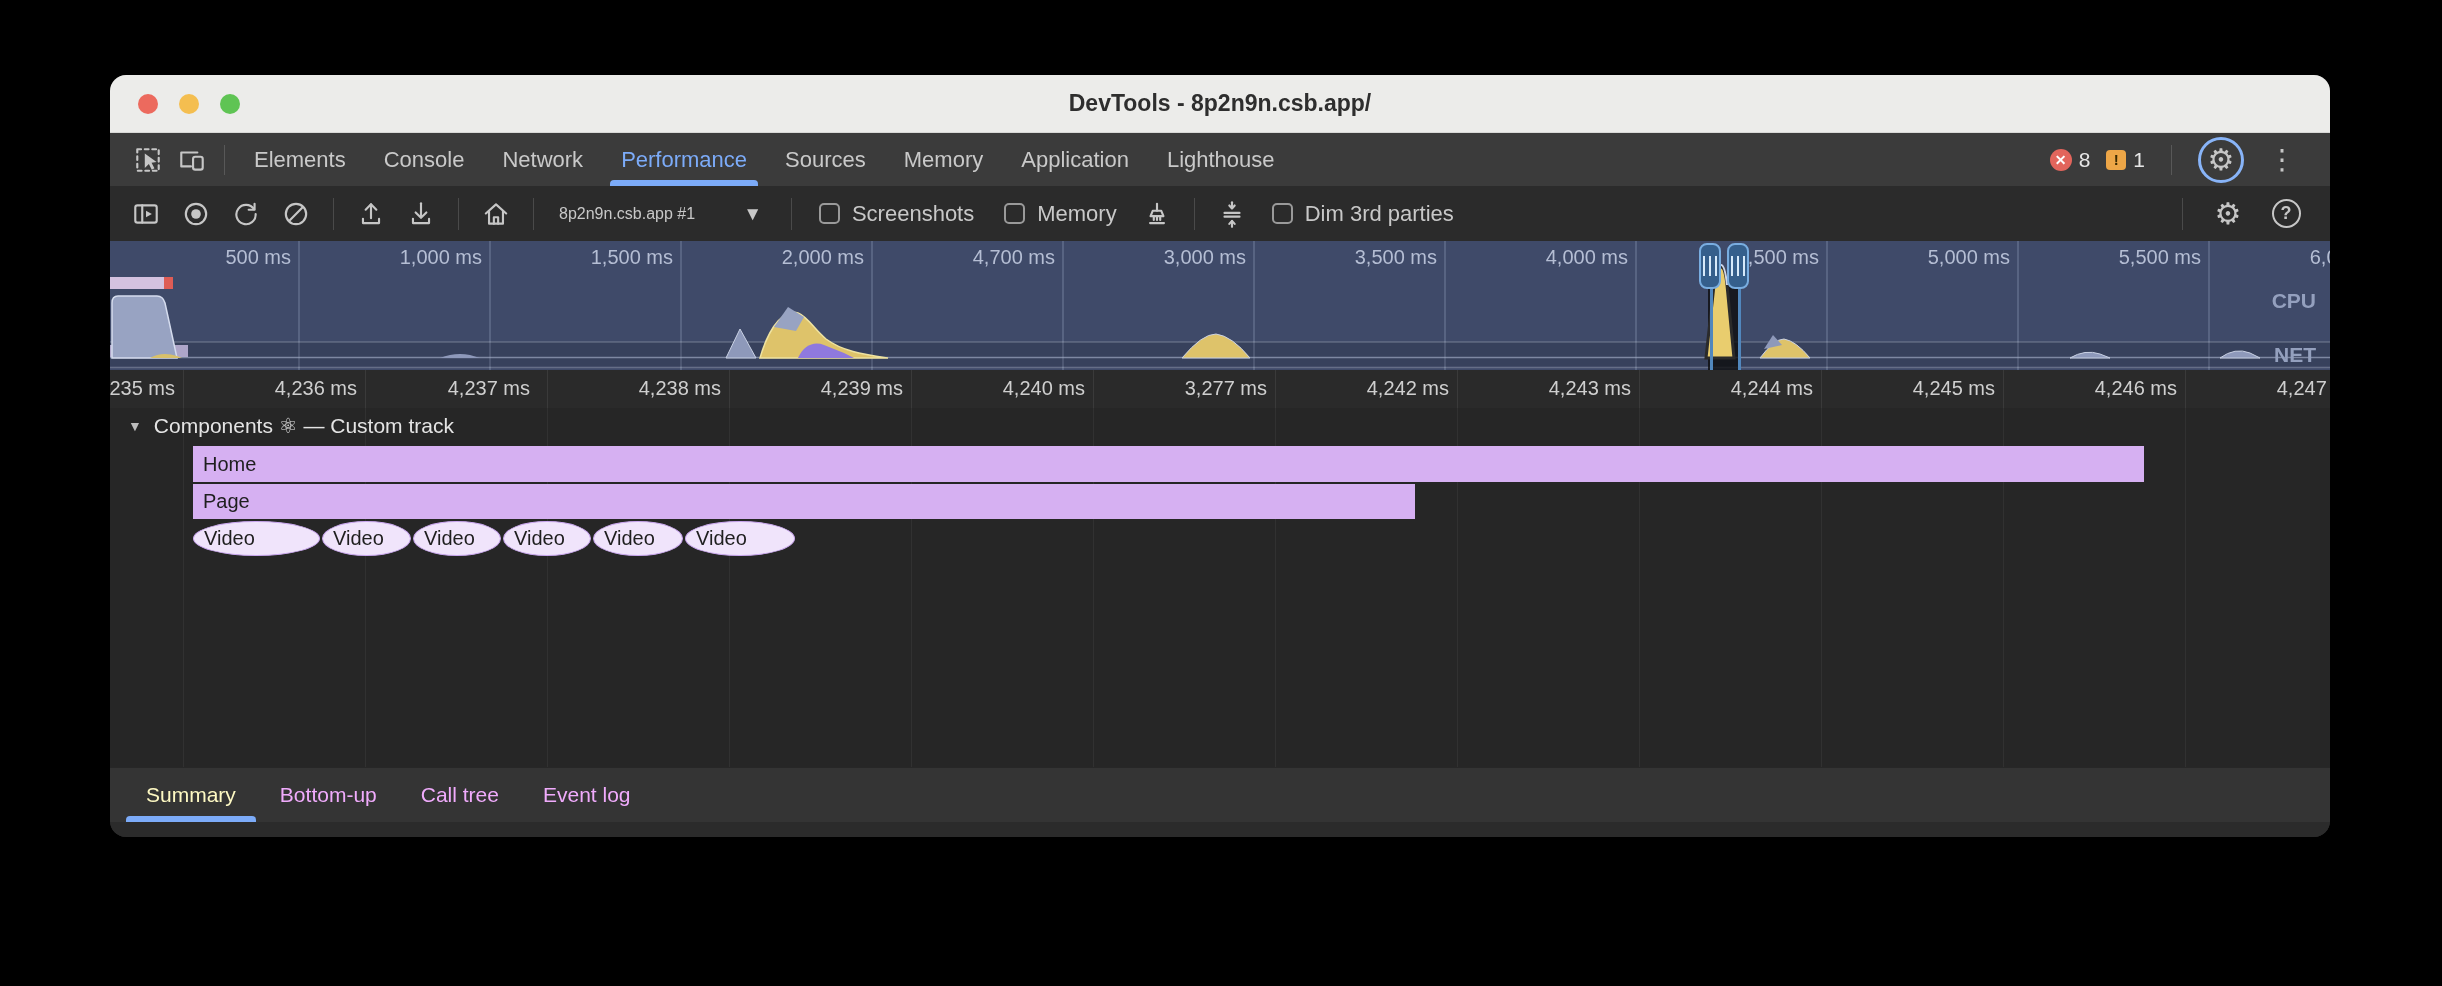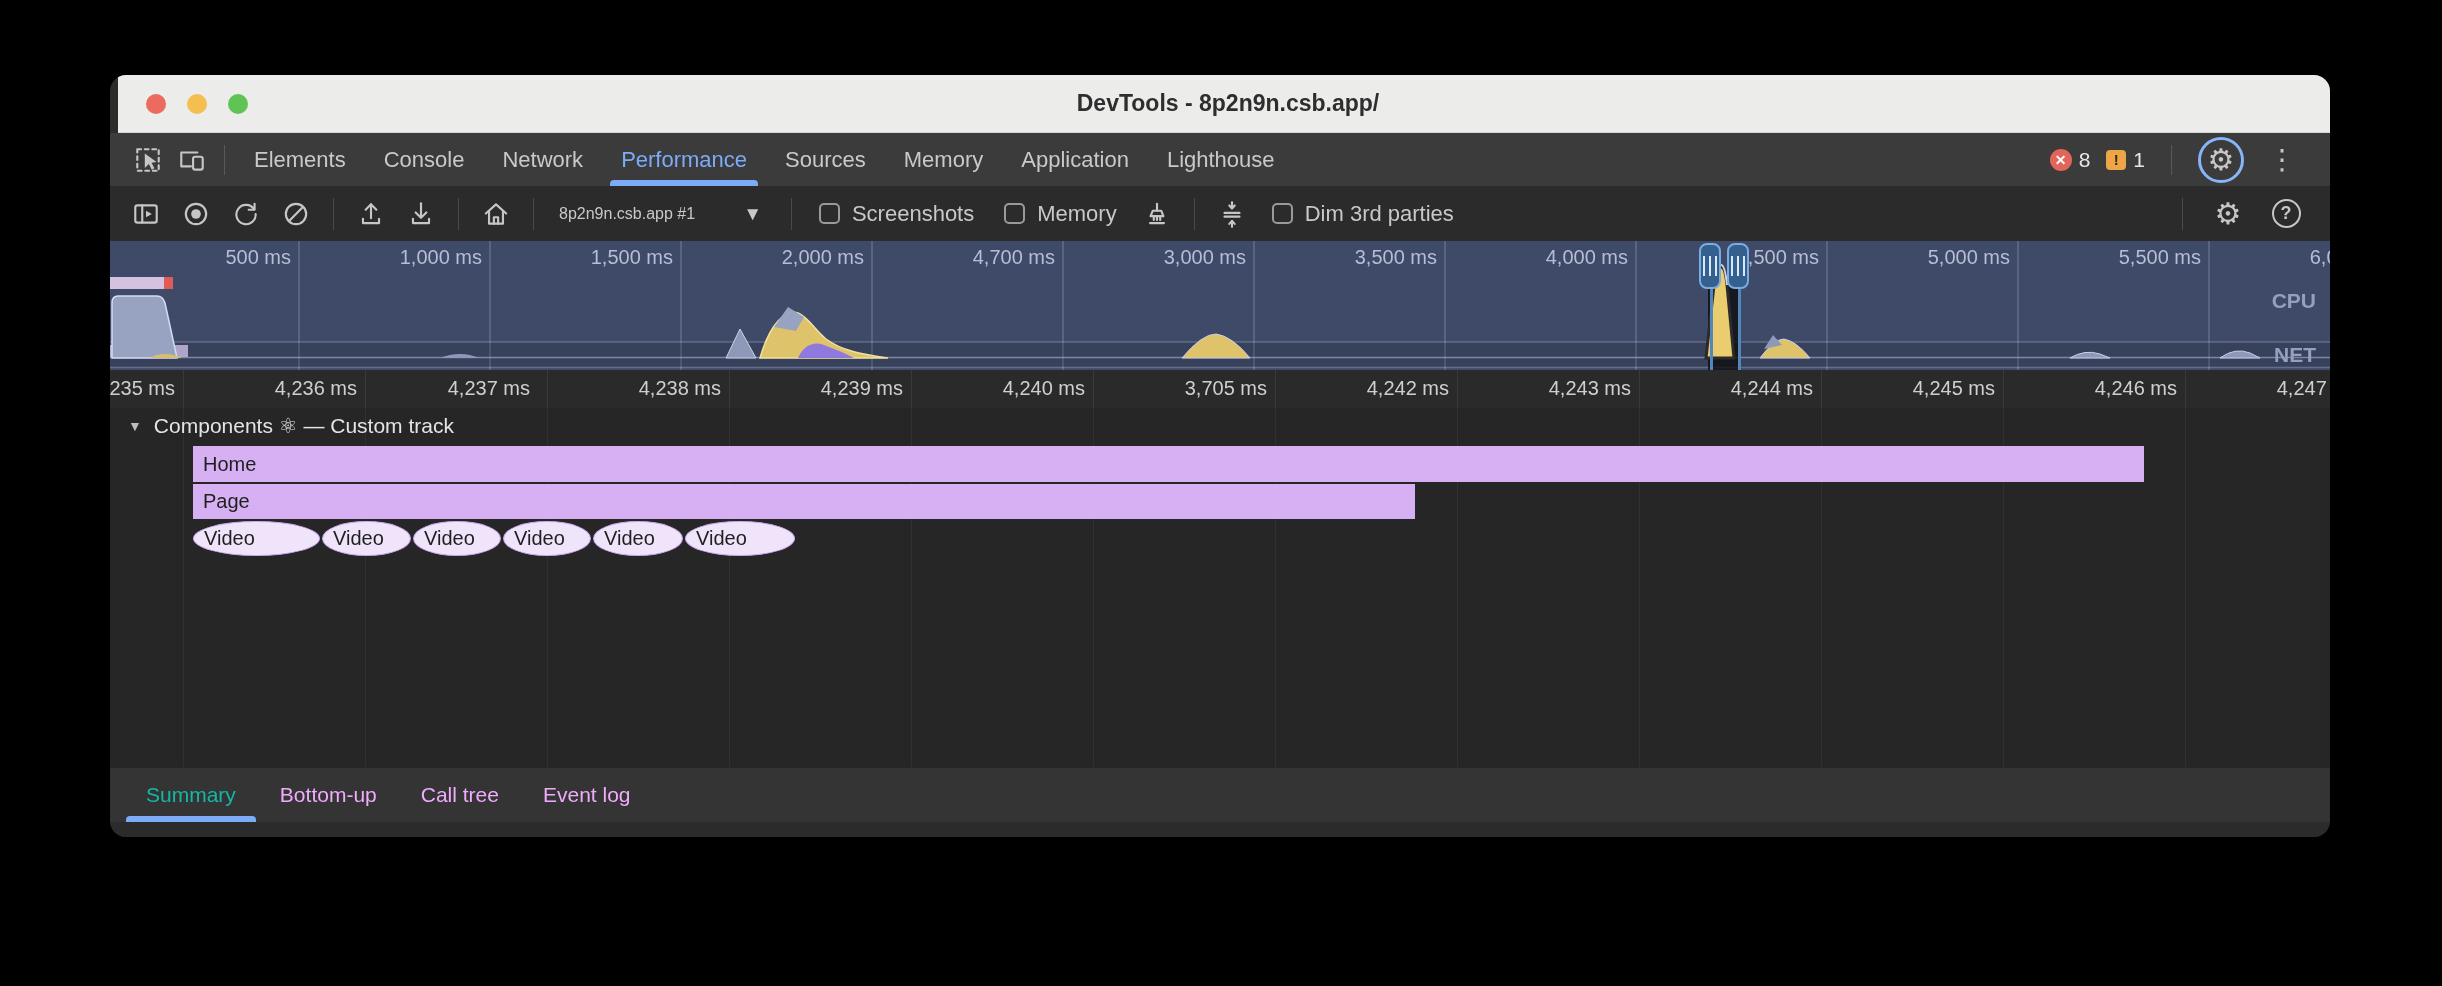--- a/index.html
+++ b/index.html
@@ -4,21 +4,21 @@
 <style>
   * { margin:0; padding:0; box-sizing:border-box; }
   html,body { width:2442px; height:986px; background:#000; font-family:"Liberation Sans", sans-serif; overflow:hidden; }
 
   .window { position:absolute; left:110px; top:75px; width:2220px; height:762px;
             border-radius:16px; overflow:hidden; background:#2b2b2b;
             box-shadow:0 30px 80px rgba(0,0,0,.6); }
 
   
   .titlebar { position:absolute; left:0; top:0; width:100%; height:58px; background:#ececea;
-              border-bottom:1px solid #d8d8d6; display:flex; align-items:center; justify-content:center;margin-left:8px; }
+              border-bottom:1px solid #d8d8d6; display:flex; align-items:center; justify-content:center; }
   .title { font-size:23px; font-weight:bold; color:#2e2e2e; }
   .lights { position:absolute; left:28px; top:19px; display:flex; gap:21px; }
   .light { width:20px; height:20px; border-radius:50%; }
   .light.red{background:#ec6a5e;} .light.yellow{background:#f4be50;} .light.green{background:#5fc454;}
 
   
   .tabbar { position:absolute; left:0; top:58px; width:100%; height:53px; background:#3b3b3b;
             display:flex; align-items:center; padding:0 16px; }
   .icon-btn { width:44px; height:44px; display:flex; align-items:center; justify-content:center; flex:0 0 auto; }
   .vdiv { width:1px; height:30px; background:#585858; margin:0 10px; flex:0 0 auto; }
@@ -73,21 +73,21 @@
   .track-title { font-size:21px; color:#e4e4e4; }
   .bar { position:absolute; font-size:20px; color:#1f1f1f; padding-left:10px; white-space:nowrap; overflow:hidden;
          display:flex; align-items:center; }
   .bar.solid { background:#d6b0f2; }
   .bar.light { background:#f0e4fb; border:1px solid #c9a6ee; }
 
   
   .bottombar { position:absolute; left:0; top:692px; width:100%; height:55px; background:#343434;
                border-top:1px solid #272727; display:flex; align-items:center; padding-left:14px; }
   .btab { position:relative; height:100%; display:flex; align-items:center; padding:0 22px; font-size:21px; color:#f0abfc; }
-  .btab.active { color:#14b8a6; }
+  .btab.active { color:#fef9c3; }
   .btab.active::after { content:""; position:absolute; left:2px; right:2px; bottom:0; height:6px;
                         background:#7cabf8; border-radius:4px 4px 0 0; }
   .bottomstrip { position:absolute; left:0; top:747px; width:100%; height:15px; background:#2b2b2b; }
 
   svg.ic { display:block; }
   svg.ic * { stroke:#c6c6c6; stroke-width:2; fill:none; stroke-linecap:round; stroke-linejoin:round; }
   svg.ic .fill { fill:#c6c6c6; stroke:none; }
 </style>
 </head>
 <body>
@@ -329,21 +329,21 @@
         <div class="gridline" style="left: 1893px;"></div>
         <div class="gridline" style="left: 2075px;"></div>
       </div>
     <div id="ru-ticks">
         <div class="ru-tick" style="left: -85px;">4,235 ms</div>
         <div class="ru-tick" style="left: 97px;">4,236 ms</div>
         <div class="ru-tick" style="left: 270px;">4,237 ms</div>
         <div class="ru-tick" style="left: 461px;">4,238 ms</div>
         <div class="ru-tick" style="left: 643px;">4,239 ms</div>
         <div class="ru-tick" style="left: 825px;">4,240 ms</div>
-        <div class="ru-tick" style="left: 1007px;">3,705 ms</div>
+        <div class="ru-tick" style="left: 1007px;">3,277 ms</div>
         <div class="ru-tick" style="left: 1189px;">4,242 ms</div>
         <div class="ru-tick" style="left: 1371px;">4,243 ms</div>
         <div class="ru-tick" style="left: 1553px;">4,244 ms</div>
         <div class="ru-tick" style="left: 1735px;">4,245 ms</div>
         <div class="ru-tick" style="left: 1917px;">4,246 ms</div>
         <div class="ru-tick" style="left: 2099px;">4,247 ms</div>
       </div>
   </div>
 
   <div class="flame">

